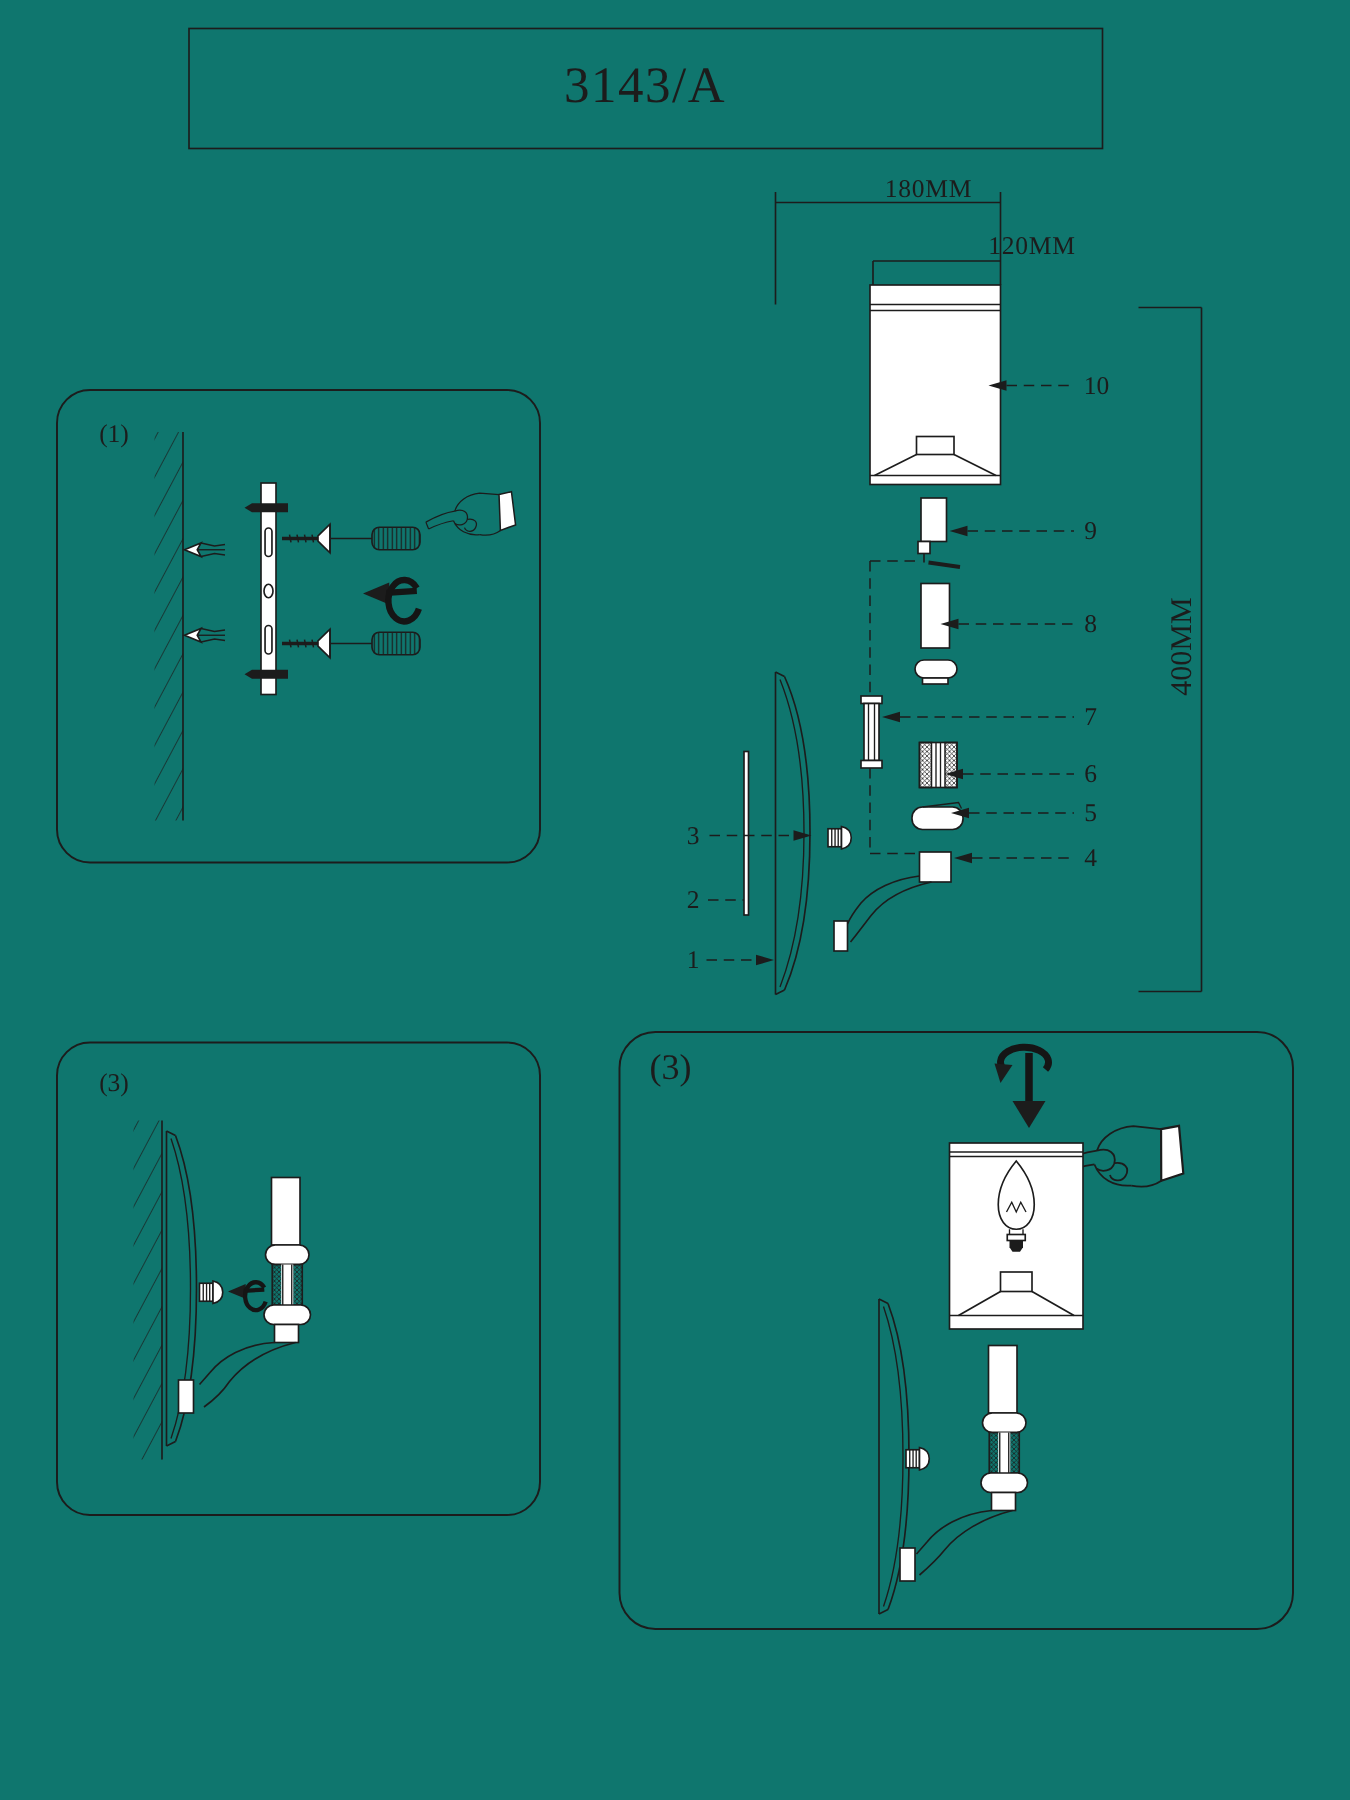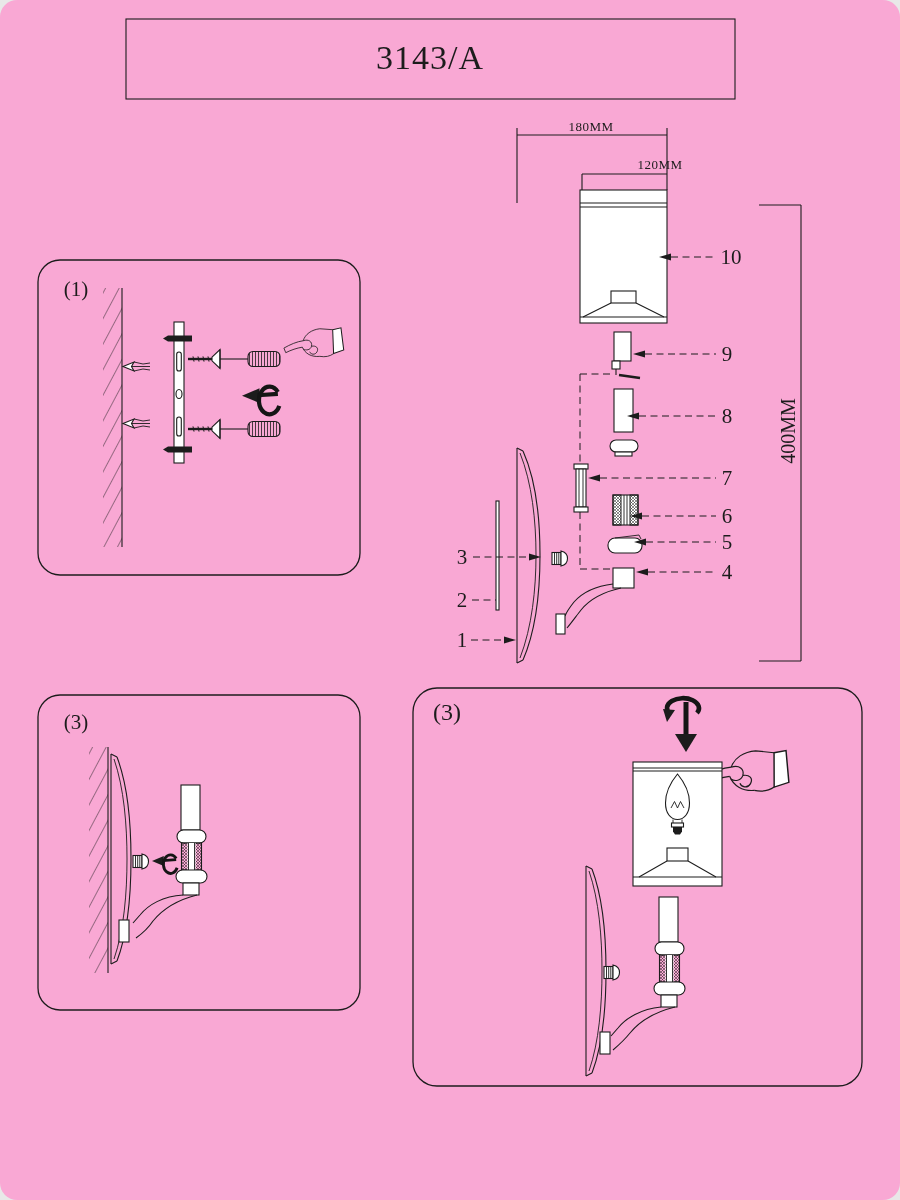--- a/index.html
+++ b/index.html
@@ -1,25 +1,25 @@
 <!DOCTYPE html>
 <html><head>
 <meta charset="utf-8">
 <style>
   html,body{margin:0;padding:0;background:#e8e8e8;}
-  .page{position:relative;width:900px;height:1200px;background:#f9a8d4;overflow:hidden;
-        font-family:"Liberation Serif","DejaVu Serif",serif;color:#1c1c1c;border-radius:17px;}
+  .page{position:relative;width:900px;height:1200px;background:#0f766e;overflow:hidden;
+        font-family:"Liberation Serif","DejaVu Serif",serif;color:#1c1c1c;}
   .page svg{position:absolute;left:0;top:0;}
   .lbl{position:absolute;transform:translate(-50%,-50%);white-space:nowrap;
        font-family:"Liberation Serif","DejaVu Serif",serif;color:#1c1c1c;line-height:1;}
   .s34{font-size:34px;letter-spacing:1px;}
   .s24{font-size:24px;}
-  .s21{font-size:21px;}
+  .s21{font-size:17px;}
   .s20{font-size:20px;}
-  .s17{font-size:13px;letter-spacing:0.5px;}
+  .s17{font-size:17px;letter-spacing:0.5px;margin-left:28px;}
   .rot90{transform:translate(-50%,-50%) rotate(-90deg);}
   
   .l{fill:none;stroke:#1c1c1c;stroke-width:1.1;}
   .lt{fill:none;stroke:#1c1c1c;stroke-width:0.9;}
   .o{fill:#ffffff;stroke:#1c1c1c;stroke-width:1.1;}
   .f{fill:#1c1c1c;stroke:none;}
   .dash{fill:none;stroke:#1c1c1c;stroke-width:1;stroke-dasharray:7 4.5;}
   .thk{fill:none;stroke:#151515;stroke-width:4.6;}
   .panel{fill:none;stroke:#1c1c1c;stroke-width:1.3;}
 </style>

